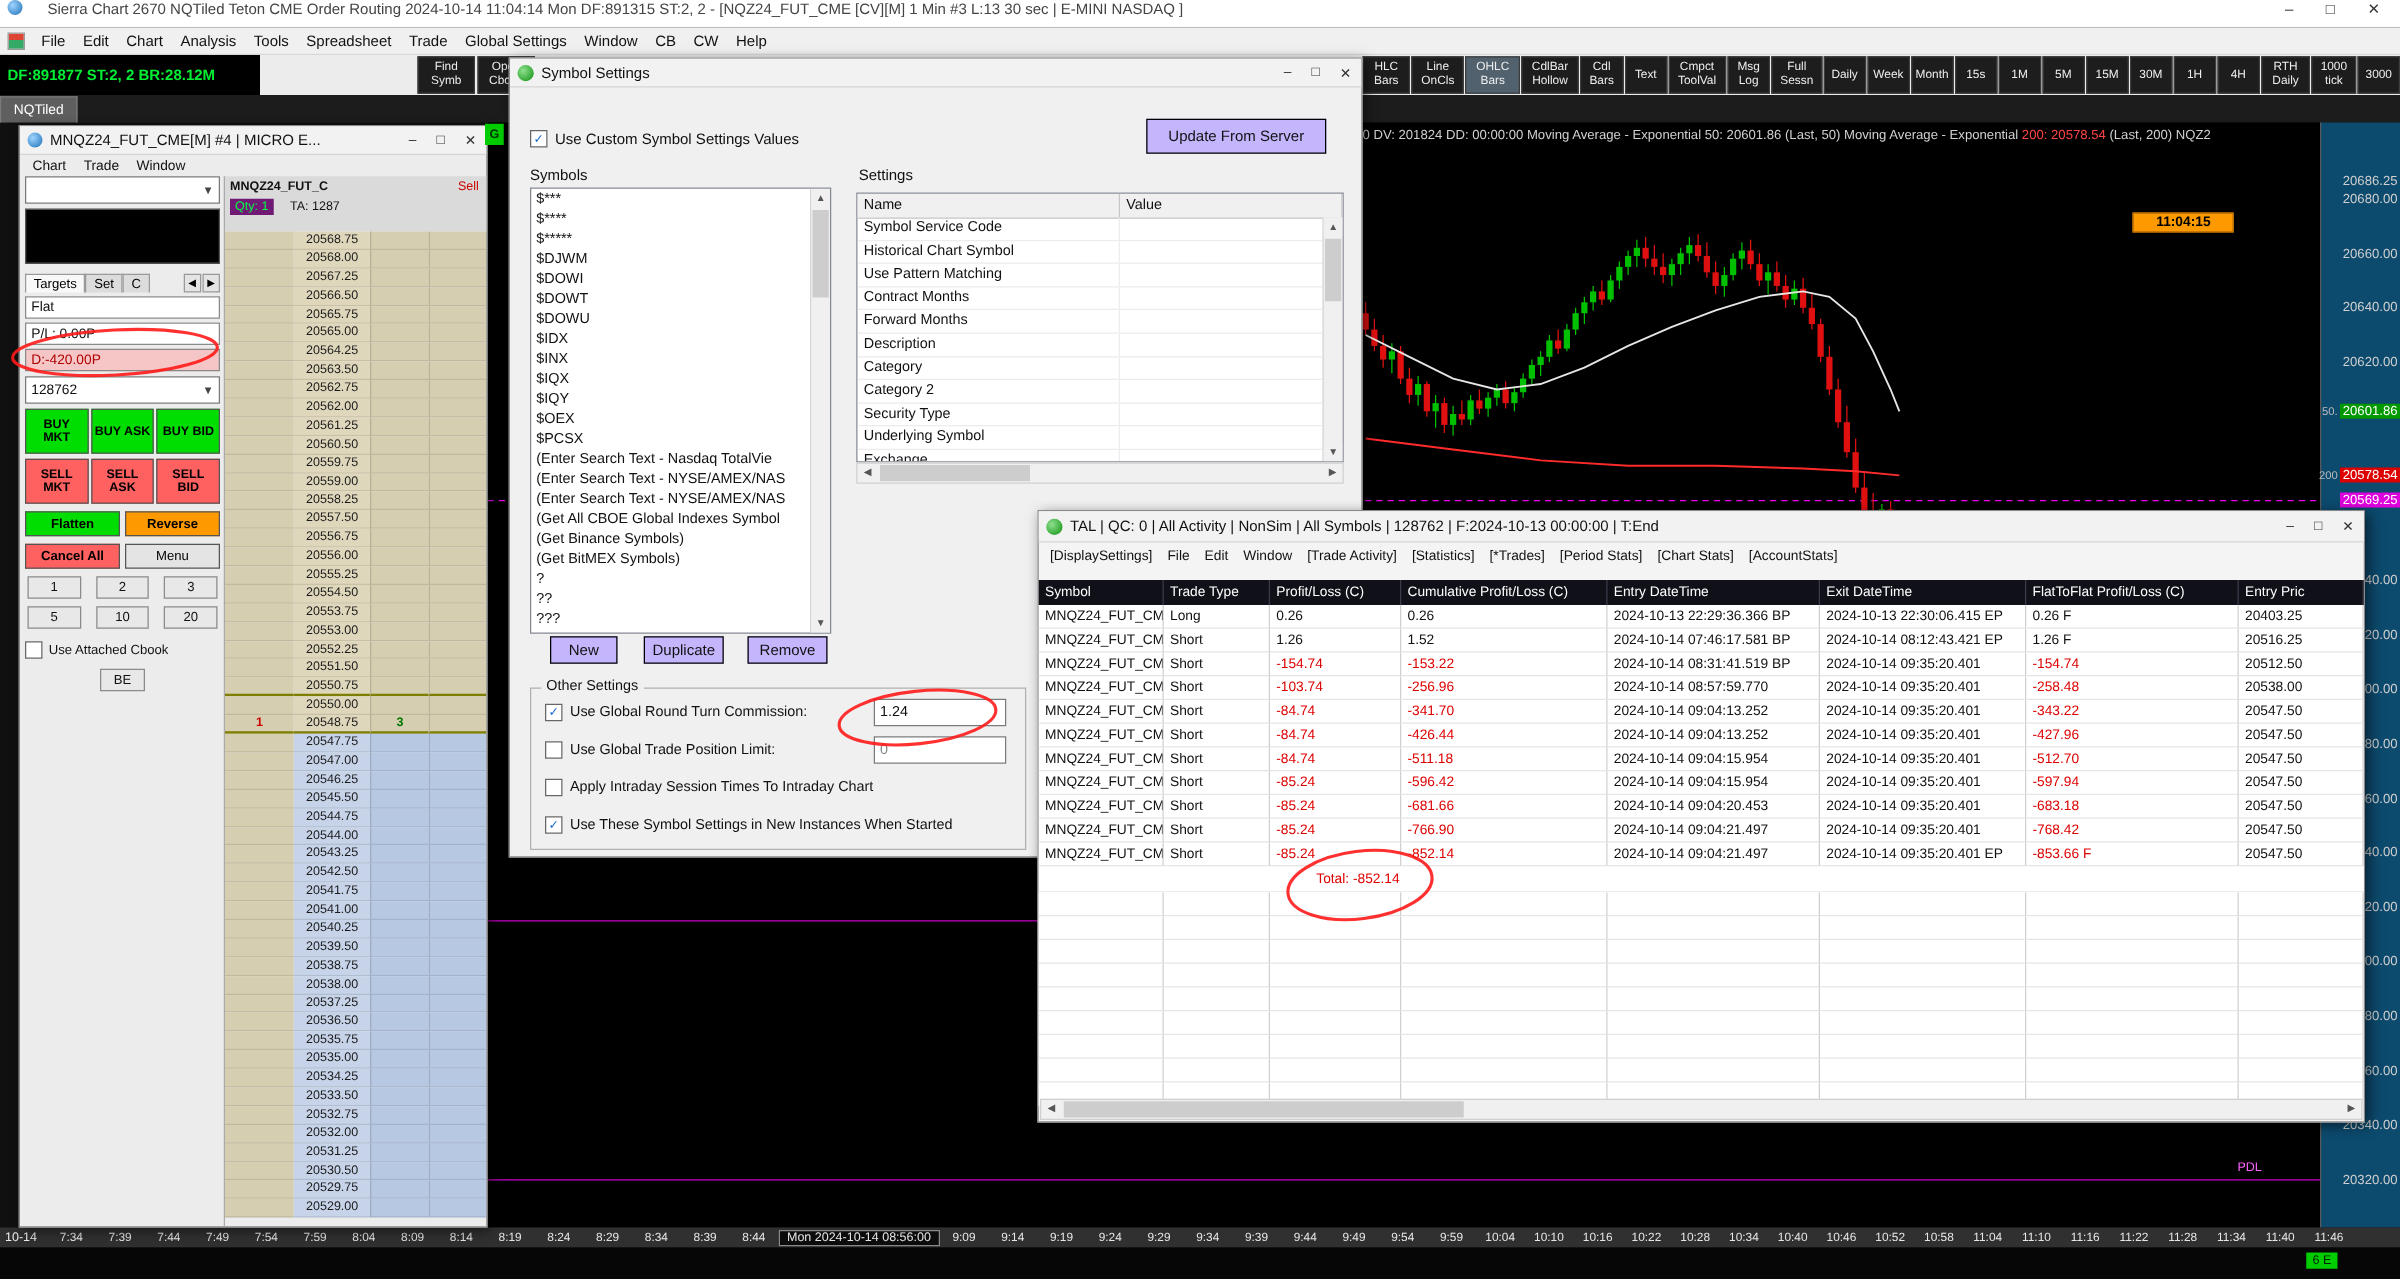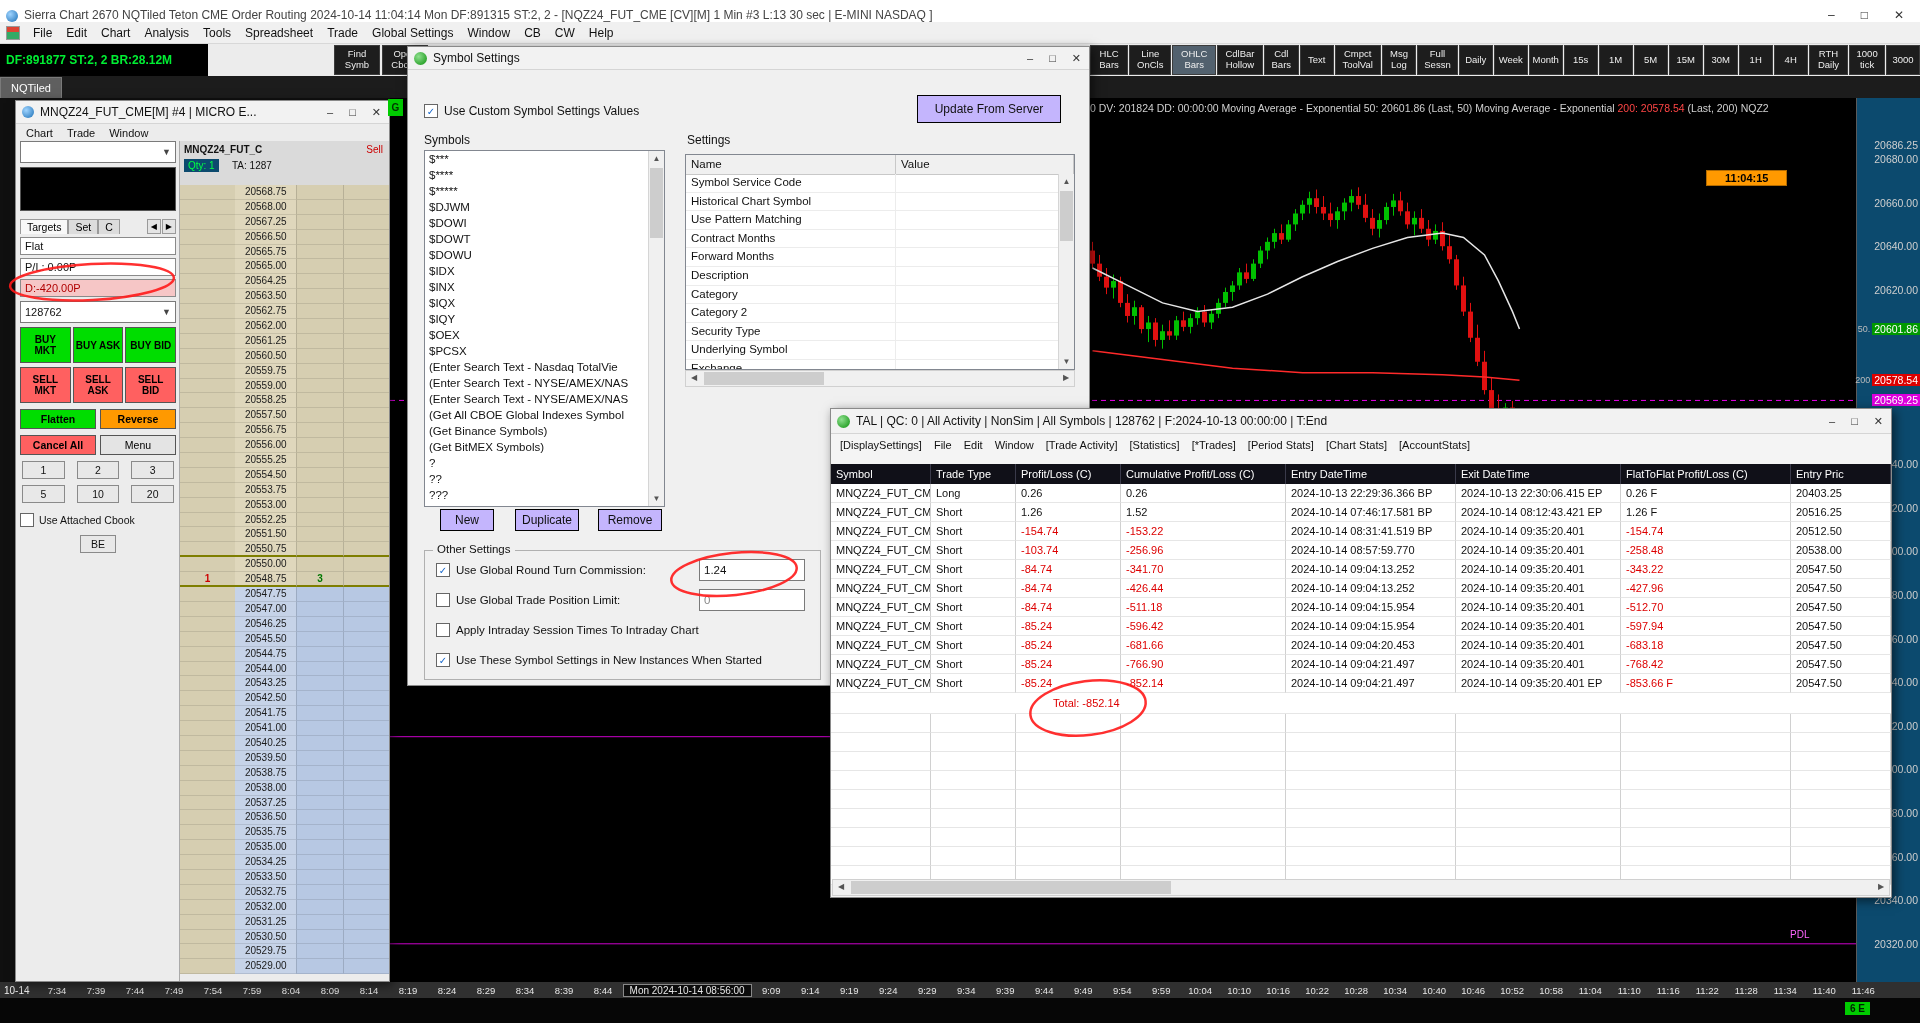--- a/index.html
+++ b/index.html
@@ -1,19 +1,19 @@
 <!DOCTYPE html>
 <html><head>
 <meta charset="utf-8">
 <style>
   html,body{margin:0;padding:0;background:#000;}
   #root{position:relative;width:1920px;height:1023px;background:#101010;font-family:"Liberation Sans",sans-serif;overflow:hidden;-webkit-font-smoothing:antialiased;}
 
   
-  .titlebar{position:absolute;left:0;top:0;width:1920px;height:22px;background:#ffffff;display:flex;align-items:flex-end;padding:0 6px;box-sizing:border-box;font-size:12px;color:#444;gap:6px;}
+  .titlebar{position:absolute;left:0;top:0;width:1920px;height:22px;background:#ffffff;display:flex;align-items:flex-start;padding:0 6px;box-sizing:border-box;font-size:12px;color:#444;gap:20px;}
   .app-icon{width:12px;height:12px;border-radius:50%;background:radial-gradient(circle at 35% 35%,#9fd4ff,#1b6fb5);flex:0 0 auto;}
   .title-text{white-space:nowrap;overflow:hidden;}
   .win-controls{margin-left:auto;display:flex;gap:26px;color:#333;font-size:12px;padding-right:10px;}
   .win-controls span{cursor:default;}
   .menubar{position:absolute;left:0;top:22px;width:1920px;height:22px;background:#f0f0f0;display:flex;align-items:center;font-size:12px;color:#111;padding-left:4px;box-sizing:border-box;border-bottom:1px solid #d8d8d8;}
   .menubar .menu-glyph{width:12px;height:12px;margin:0 6px 0 2px;background:linear-gradient(#d43 40%,#3a6 40%);border:1px solid #999;}
   .menu-item{padding:0 7px;height:100%;display:flex;align-items:center;}
   .toolbar{position:absolute;left:0;top:44px;width:1920px;height:32px;background:#ececec;border-bottom:1px solid #c9c9c9;}
   .acct-info{position:absolute;left:0;top:0;height:32px;width:208px;background:#000;color:#00ee33;font-size:12px;font-weight:bold;display:flex;align-items:center;padding-left:6px;box-sizing:border-box;white-space:nowrap;}
   .tb-left{position:absolute;left:334px;top:1px;display:flex;gap:2px;}
@@ -72,21 +72,21 @@
   .act-btn.cancel{background:#ff6060;}
   .act-btn.menu{background:#e4e4e4;font-weight:normal;}
   .qty-row{display:flex;gap:12px;margin-top:6px;padding:0 2px;}
   .qty-btn{flex:1;height:18px;background:#e8e8e8;border:1px solid #8a8a8a;font-size:10.5px;display:flex;align-items:center;justify-content:center;color:#111;}
   .chk-row{display:flex;align-items:center;gap:5px;font-size:10.5px;margin-top:10px;color:#111;}
   .chk{width:12px;height:12px;background:#fff;border:1px solid #666;display:flex;align-items:center;justify-content:center;font-size:10px;color:#1466cc;flex:0 0 auto;}
   .be-btn{width:36px;height:18px;background:#e8e8e8;border:1px solid #8a8a8a;font-size:10.5px;display:flex;align-items:center;justify-content:center;margin:8px auto 0 auto;color:#111;}
   .dom-head{position:absolute;left:163px;right:0;top:0;height:44px;background:#dadada;font-size:10px;color:#111;border-left:1px solid #aaa;}
   .dom-sym{position:absolute;left:4px;top:3px;font-weight:bold;}
   .dom-sell{position:absolute;right:6px;top:3px;color:#cc0000;}
-  .dom-qty{position:absolute;left:4px;top:18px;background:#0c4a6e;color:#00ff44;padding:0 4px;line-height:13px;}
+  .dom-qty{position:absolute;left:4px;top:18px;background:#701a75;color:#00ff44;padding:0 4px;line-height:13px;}
   .dom-ta{position:absolute;left:52px;top:19px;}
   .dom-rows{position:absolute;left:163px;right:0;top:44px;bottom:0;overflow:hidden;border-left:1px solid #aaa;}
   .dom-row{display:flex;height:14.9px;line-height:14.9px;font-size:10px;color:#1a1a1a;}
   .dom-row>div{box-sizing:border-box;border-bottom:1px solid rgba(0,0,0,.10);}
   .dom-row .c1{width:56px;text-align:center;color:#cc0000;font-weight:bold;}
   .dom-row .cp{width:62px;text-align:center;}
   .dom-row .c3,.dom-row .c4{width:47px;border-left:1px solid rgba(0,0,0,.14);text-align:center;color:#007700;font-weight:bold;}
   .dom-row.ask .c1{background:#d6ceb1;}
   .dom-row.ask .cp{background:#dfd7bc;}
   .dom-row.ask .c3,.dom-row.ask .c4{background:#d6ceb1;}
@@ -134,21 +134,21 @@
   .tal-total{height:20px;background:#fff;border-bottom:1px solid #e6e6e6;font-size:11px;color:#dd0000;line-height:20px;padding-left:222px;}
   #tal-empty{background:#fff;}
   #tal-hscroll{position:absolute;left:1px;right:1px;bottom:1px;height:15px;}
 
   
   .time-axis{position:absolute;left:0;top:982px;width:1920px;height:16px;background:#303030;display:flex;align-items:center;overflow:hidden;z-index:2;}
   .ta-date{color:#eee;font-size:10px;padding:0 8px 0 4px;flex:0 0 auto;}
   .tick{width:39px;flex:0 0 auto;color:#e6e6e6;font-size:9.5px;text-align:center;white-space:nowrap;}
   .tick.hl{width:auto;background:#0c0c0c;border:1px solid #888;padding:0 6px;font-size:10px;}
   .status-bar{position:absolute;left:0;top:998px;width:1920px;height:25px;background:#060606;z-index:2;}
-  .status-badge{position:absolute;right:50px;top:4px;background:#00cc00;color:#002200;font-size:10px;font-weight:bold;padding:1px 5px;}
+  .status-badge{position:absolute;right:50px;top:4px;background:#00cc00;color:#002200;font-size:10px;font-weight:normal;padding:1px 5px;}
 
   
   #annot{position:absolute;left:0;top:0;width:1920px;height:1023px;z-index:60;pointer-events:none;}
 </style>
 </head>
 <body>
 
 <div id="root">
 
   <div class="titlebar">

